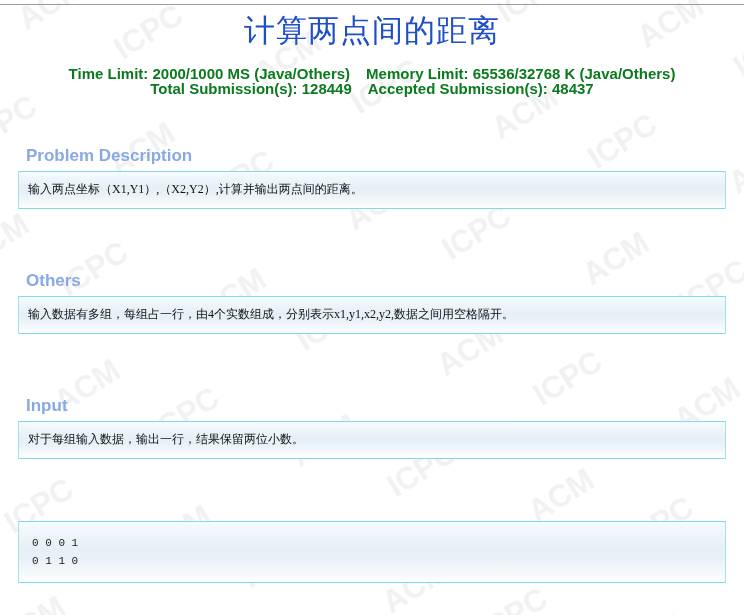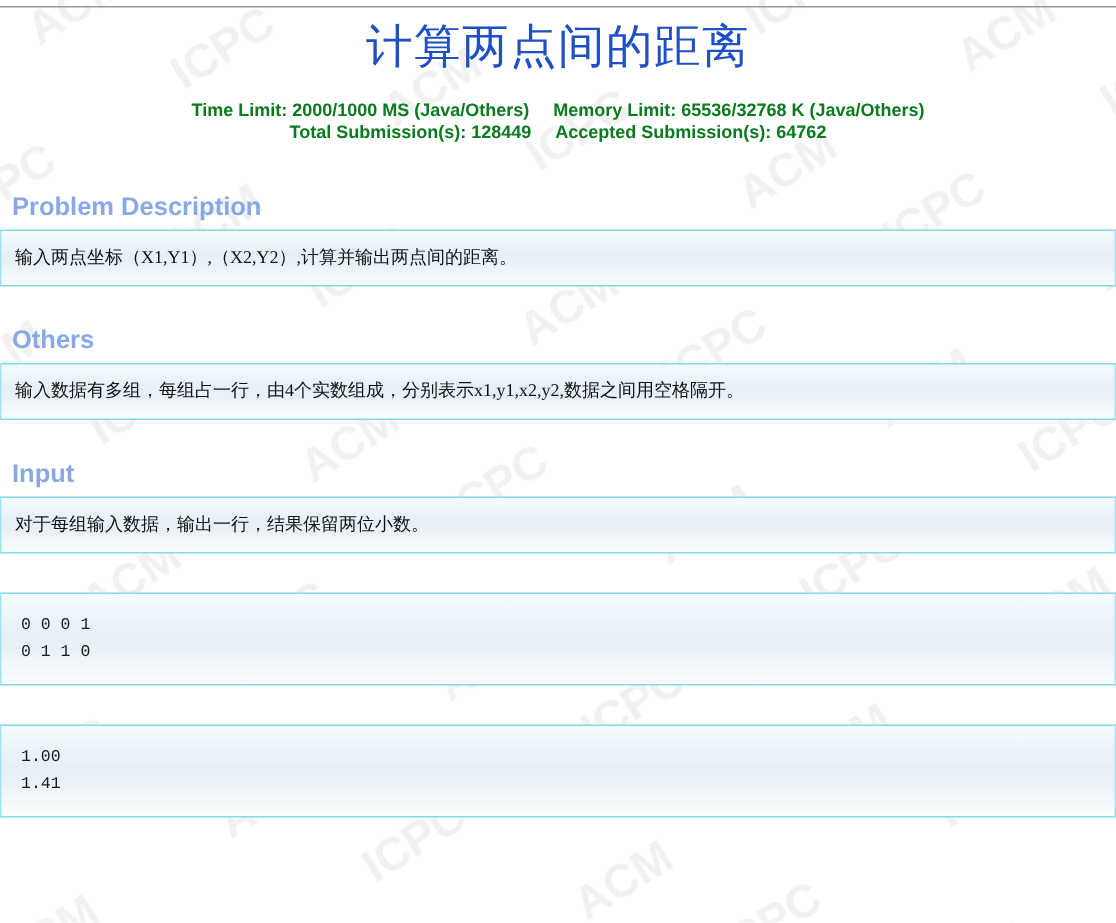--- a/index.html
+++ b/index.html
@@ -50,21 +50,21 @@
     font-weight: normal;
     letter-spacing: 1px;
     margin: 0;
     padding: 10px 0 2px 0;
     line-height: 1.35;
   }
 
   .stats {
     text-align: center;
     color: #0a7a1e;
-    font-size: 12px;
+    font-size: 15px;
     font-weight: bold;
     line-height: 15px;
     margin: 0;
     padding: 12px 0 0 0;
   }
   .stats .gap { display: inline-block; width: 16px; }
 
   .section-title {
     color: #88a9e4;
     font-size: 17px;
@@ -109,21 +109,21 @@
   .panel-pre {
     font-family: "Liberation Mono", monospace;
     font-size: 11px;
     color: #1a1a1a;
     padding: 12px 10px 12px 14px;
     line-height: 18px;
     margin: 0;
     white-space: pre;
   }
 
-  .block { margin: 0; }
+  .block { margin: 18px; }
   .spacer-lg { height: 32px; }
   .spacer-md { height: 26px; }
 </style>
 </head>
 <body>
 
 <svg id="watermark" viewBox="0 0 744 615" xmlns="http://www.w3.org/2000/svg">
   <defs>
     <pattern id="wm" width="172" height="172" patternUnits="userSpaceOnUse" patternTransform="rotate(-32)">
       <text x="6" y="40" font-family="Liberation Sans, sans-serif" font-size="31" font-weight="bold" fill="#f1f1f1">ACM</text>
@@ -137,21 +137,21 @@
 
 <div class="page">
 
   <h1 class="title">计算两点间的距离</h1>
 
   <div class="stats">
     <div>
       <span>Time Limit: 2000/1000 MS (Java/Others)</span><span class="gap"></span><span>Memory Limit: 65536/32768 K (Java/Others)</span>
     </div>
     <div>
-      <span>Total Submission(s): 128449</span><span class="gap"></span><span>Accepted Submission(s): 64762</span>
+      <span>Total Submission(s): 128449</span><span class="gap"></span><span>Accepted Submission(s): 48437</span>
     </div>
   </div>
 
   <div class="spacer-lg"></div>
 
   <div class="block">
     <h2 class="section-title">Problem Description</h2>
     <div class="panel">
       <div class="panel-text">输入两点坐标（X1,Y1）,（X2,Y2）,计算并输出两点间的距离。</div>
     </div>

